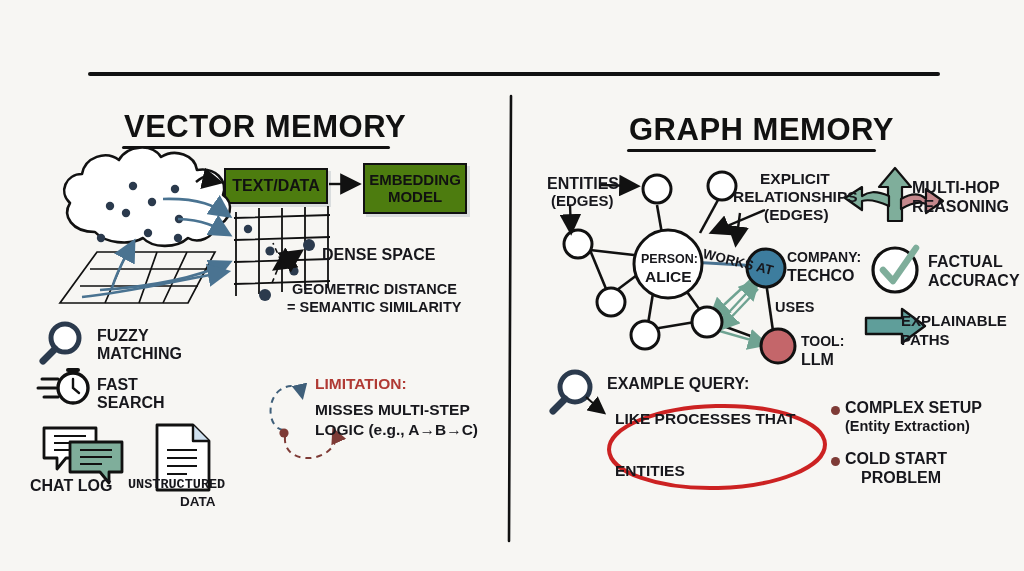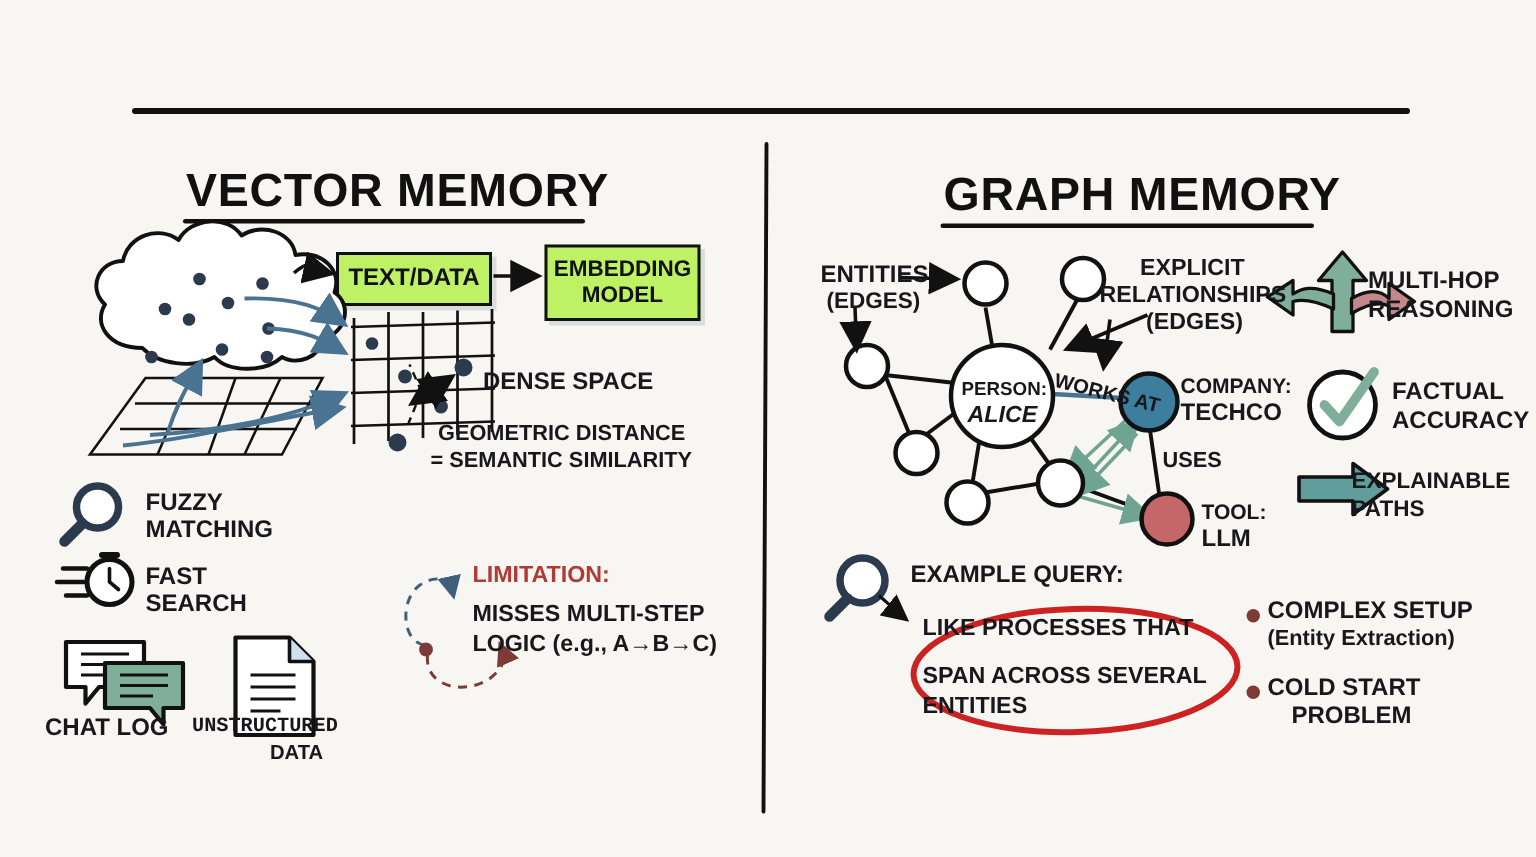--- a/index.html
+++ b/index.html
@@ -32,21 +32,21 @@
   .panel-h{
     position:absolute;font-size:31px;font-weight:700;color:#111;
     letter-spacing:.5px;white-space:nowrap;
   }
   .panel-rule{position:absolute;height:3px;background:#111;border-radius:2px;}
 
   
   .t{position:absolute;white-space:nowrap;line-height:1.12;color:#17171c;}
   .b{font-weight:700;}
   .box{
-    position:absolute;border:2.4px solid #111;background:#bef264;
+    position:absolute;border:2.4px solid #111;background:#4d7c0f;
     box-shadow:3px 3px 0 rgba(90,110,130,.18);
     display:flex;align-items:center;justify-content:center;
     text-align:center;font-weight:600;color:#111;line-height:1.1;
   }
   .red{color:#b03a34;}
   .dot-red{
     position:absolute;width:9px;height:9px;border-radius:50%;
     background:#7e3b36;
   }
 </style>
@@ -263,40 +263,39 @@
   </svg>
 
   <div class="t b" style="left:547px;top:175px;font-size:16px;">ENTITIES</div>
   <div class="t b" style="left:551px;top:193px;font-size:15px;">(EDGES)</div>
 
   <div class="t b" style="left:760px;top:170px;font-size:15.5px;">EXPLICIT</div>
   <div class="t b" style="left:733px;top:188px;font-size:15.5px;">RELATIONSHIPS</div>
   <div class="t b" style="left:764px;top:206px;font-size:15.5px;">(EDGES)</div>
 
   <div class="t b" style="left:641px;top:252px;font-size:12.5px;">PERSON:</div>
-  <div class="t b" style="left:645px;top:268px;font-size:15.5px;font-style:italic;">ALICE</div>
+  <div class="t b" style="left:645px;top:268px;font-size:15.5px;">ALICE</div>
 
   <div class="t b" style="left:705px;top:246px;font-size:13.5px;transform:rotate(14deg);transform-origin:left top;">WORKS AT</div>
   <div class="t b" style="left:775px;top:299px;font-size:14.5px;">USES</div>
 
   <div class="t b" style="left:787px;top:250px;font-size:14px;">COMPANY:</div>
   <div class="t b" style="left:787px;top:267px;font-size:16px;">TECHCO</div>
   <div class="t b" style="left:801px;top:334px;font-size:14px;">TOOL:</div>
   <div class="t b" style="left:801px;top:351px;font-size:16px;">LLM</div>
 
   <div class="t b" style="left:912px;top:179px;font-size:16px;">MULTI-HOP</div>
   <div class="t b" style="left:912px;top:198px;font-size:16px;">REASONING</div>
   <div class="t b" style="left:928px;top:253px;font-size:16px;">FACTUAL</div>
   <div class="t b" style="left:928px;top:272px;font-size:16px;">ACCURACY</div>
   <div class="t b" style="left:901px;top:313px;font-size:15px;">EXPLAINABLE</div>
   <div class="t b" style="left:901px;top:332px;font-size:15px;">PATHS</div>
 
   <div class="t b" style="left:607px;top:375px;font-size:16px;">EXAMPLE QUERY:</div>
   <div class="t b" style="left:615px;top:410px;font-size:15.5px;">LIKE PROCESSES THAT</div>
-  <div class="t b" style="left:615px;top:442px;font-size:15.5px;">SPAN ACROSS SEVERAL</div>
   <div class="t b" style="left:615px;top:462px;font-size:15.5px;">ENTITIES</div>
 
   <div class="dot-red" style="left:831px;top:406px;"></div>
   <div class="t b" style="left:845px;top:399px;font-size:16px;">COMPLEX SETUP</div>
   <div class="t b" style="left:845px;top:418px;font-size:14.5px;font-weight:600;">(Entity Extraction)</div>
   <div class="dot-red" style="left:831px;top:457px;"></div>
   <div class="t b" style="left:845px;top:450px;font-size:16px;">COLD START</div>
   <div class="t b" style="left:861px;top:469px;font-size:16px;">PROBLEM</div>
 
 </div>

